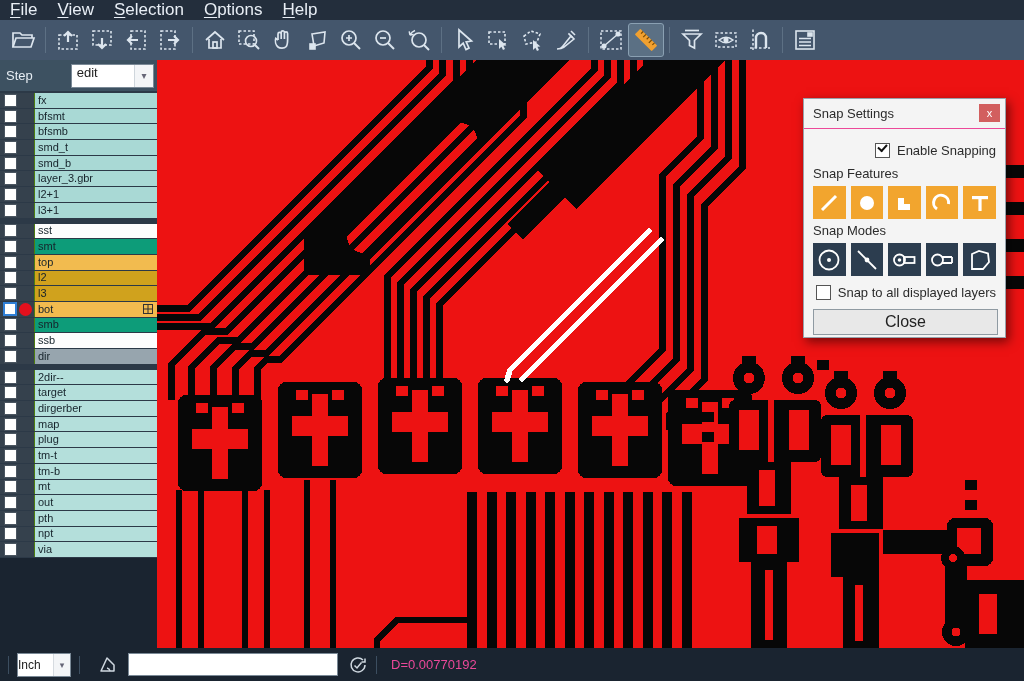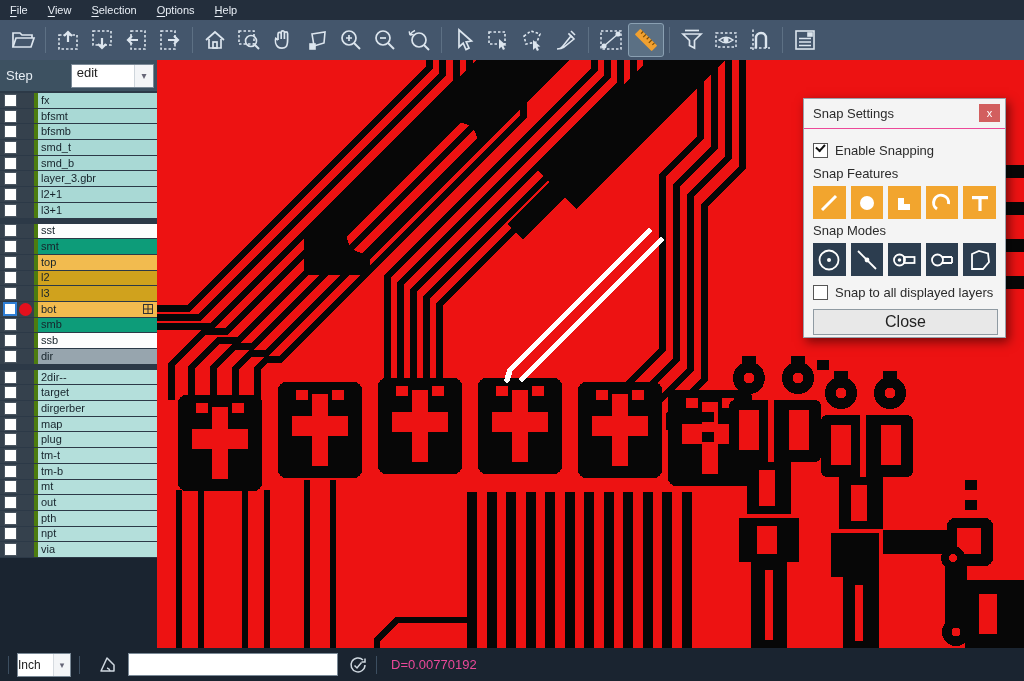--- a/index.html
+++ b/index.html
@@ -1,20 +1,20 @@
 <!DOCTYPE html>
 <html><head>
 <meta charset="utf-8">
 <style>
   html,body{margin:0;padding:0;background:#10161e;}
   #app{position:relative;width:1024px;height:681px;overflow:hidden;
        font-family:"Liberation Sans",sans-serif;background:#1a2430;}
   
   .menubar{position:absolute;left:0;top:0;width:1024px;height:20px;background:#232e3c;
-           display:flex;align-items:flex-start;color:#e8eef5;font-size:11px;}
+           display:flex;align-items:flex-start;color:#e8eef5;font-size:17px;}
   .menu-item{padding:0 10px;height:20px;line-height:20px;cursor:default;}
   .menu-item u{text-decoration:underline;text-underline-offset:2px;}
   
   .toolbar{position:absolute;left:0;top:20px;width:1024px;height:40px;background:#44566c;
            display:flex;align-items:center;padding-left:6px;box-sizing:border-box;}
   .tb-btn{width:34px;height:32px;display:flex;align-items:center;justify-content:center;border-radius:3px;}
   .tb-btn.active{background:#5b7084;border:1px solid #8aa0b2;}
   .tb-sep{width:1px;height:26px;background:#5d7084;margin:0 5px;}
   .tb-btn svg{display:block;}
   
@@ -27,21 +27,21 @@
   .combo .chev{width:18px;height:100%;display:flex;align-items:center;justify-content:center;color:#667;
                border-left:1px solid #cfd6dc;font-size:10px;background:#f3f5f7;}
   .layerlist{position:absolute;left:0;top:93px;width:157px;height:465px;background:#35414d;}
   .grp-sep{height:5px;background:#2c3947;}
   .layer-row{height:15.7px;display:flex;align-items:center;position:relative;border-bottom:1px solid #2c3947;box-sizing:border-box;}
   .layer-row .cb{width:11px;height:11px;background:#fff;border:1px solid #4a5560;margin-left:4px;flex:0 0 auto;}
   .layer-row .cb.focus{border:2px solid #2f7fd6;margin-left:3px;width:10px;height:10px;}
   .layer-row .dot{width:13px;height:13px;border-radius:50%;margin-left:2px;flex:0 0 auto;}
   .layer-row .dot.on{background:#e3101d;}
   .layer-row .lbl{margin-left:2px;flex:1;height:100%;font-size:11px;color:#16232b;
-                  padding-left:3px;line-height:15px;border-left:4px solid #4d7c0f;box-sizing:border-box;
+                  padding-left:3px;line-height:15px;border-left:1px solid #4d7c0f;box-sizing:border-box;
                   white-space:nowrap;overflow:hidden;display:flex;align-items:center;justify-content:space-between;}
   .layer-row .gridic{margin-right:4px;display:flex;align-items:center;}
   .lc-cyan{background:#a9d9d5;} .lc-cyan2{background:#b4dfdb;} .lc-white{background:#fdfdfd;}
   .lc-green{background:#0d9c79;} .lc-orange{background:#f2bb4f;} .lc-gold{background:#d0a21d;} .lc-gray{background:#97a5ae;}
   .statuspanel{position:absolute;left:0;top:558px;width:157px;height:90px;background:#5e7d8d;color:#f0f5f8;font-size:13px;}
   .statuspanel .rule{position:absolute;left:6px;top:42px;width:145px;height:1px;background:#8fa5b1;}
   .statuspanel .xv{position:absolute;left:7px;top:48px;}
   .statuspanel .yv{position:absolute;left:7px;top:68px;}
   
   .bottombar{position:absolute;left:0;top:648px;width:1024px;height:33px;background:#1a2430;
@@ -55,21 +55,21 @@
   .d-read{color:#ec4899;margin-left:6px;}
   
   .canvas{position:absolute;left:157px;top:60px;width:867px;height:588px;background:#ed1212;overflow:hidden;}
   
   .dialog{position:absolute;left:803px;top:98px;width:203px;height:240px;background:#f4f4f4;
           border:1px solid #98a2ab;box-shadow:3px 4px 10px rgba(0,0,0,.5);font-size:13px;color:#2b2b2b;box-sizing:border-box;}
   .dlg-title{height:29px;display:flex;align-items:center;padding-left:9px;border-bottom:1px solid #ec4899;}
   .dlg-close{position:absolute;top:5px;right:5px;width:21px;height:18px;background:#d25f5f;color:#fff;
              font-size:11px;display:flex;align-items:center;justify-content:center;line-height:1;}
   .dlg-body{padding:8px 9px 0 9px;}
-  .chkrow{display:flex;align-items:center;margin:6px 0 8px 0;}
+  .chkrow{display:flex;align-items:center;margin:6px 0 8px 0;justify-content:flex-end;}
   .chk{width:13px;height:13px;background:#fff;border:1px solid #555;margin-right:7px;position:relative;flex:0 0 auto;}
   .chk.checked:after{content:"";position:absolute;left:2px;top:0px;width:7px;height:4px;
                      border-left:2px solid #111;border-bottom:2px solid #111;transform:rotate(-48deg);}
   .sec-label{margin:4px 0 5px 0;}
   .icon-row{display:flex;gap:5px;}
   .sq-btn{width:33px;height:33px;display:flex;align-items:center;justify-content:center;}
   .sq-btn.feat{background:#f2a52e;}
   .sq-btn.mode{background:#2c3d4f;}
   .dlg-closebtn{margin:9px 0 0 0;width:100%;height:24px;background:#e8e8e8;border:1px solid #8f9aa2;
                 font-size:16px;color:#222;display:flex;align-items:center;justify-content:center;}

